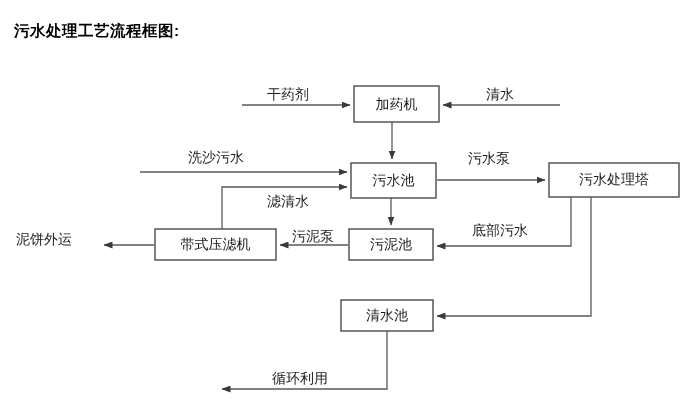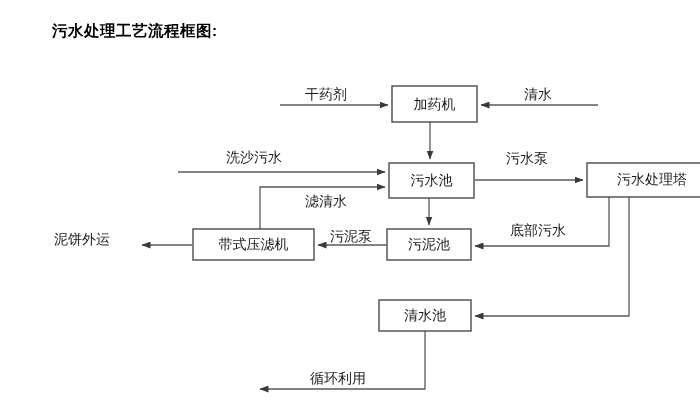--- a/index.html
+++ b/index.html
@@ -14,21 +14,20 @@
     color: #1a1a1a;
     overflow: hidden;
     position: relative;
   }
   #diagram-root {
     position: absolute;
     left: 0;
     top: 0;
     width: 592px;
     height: 420px;
-    margin-left: 38px;
   }
   .title-text {
     font-weight: bold;
     font-size: 15.5px;
     letter-spacing: 0.5px;
   }
   .box-rect {
     fill: #ffffff;
     stroke: #4a4a4a;
     stroke-width: 1.4;

